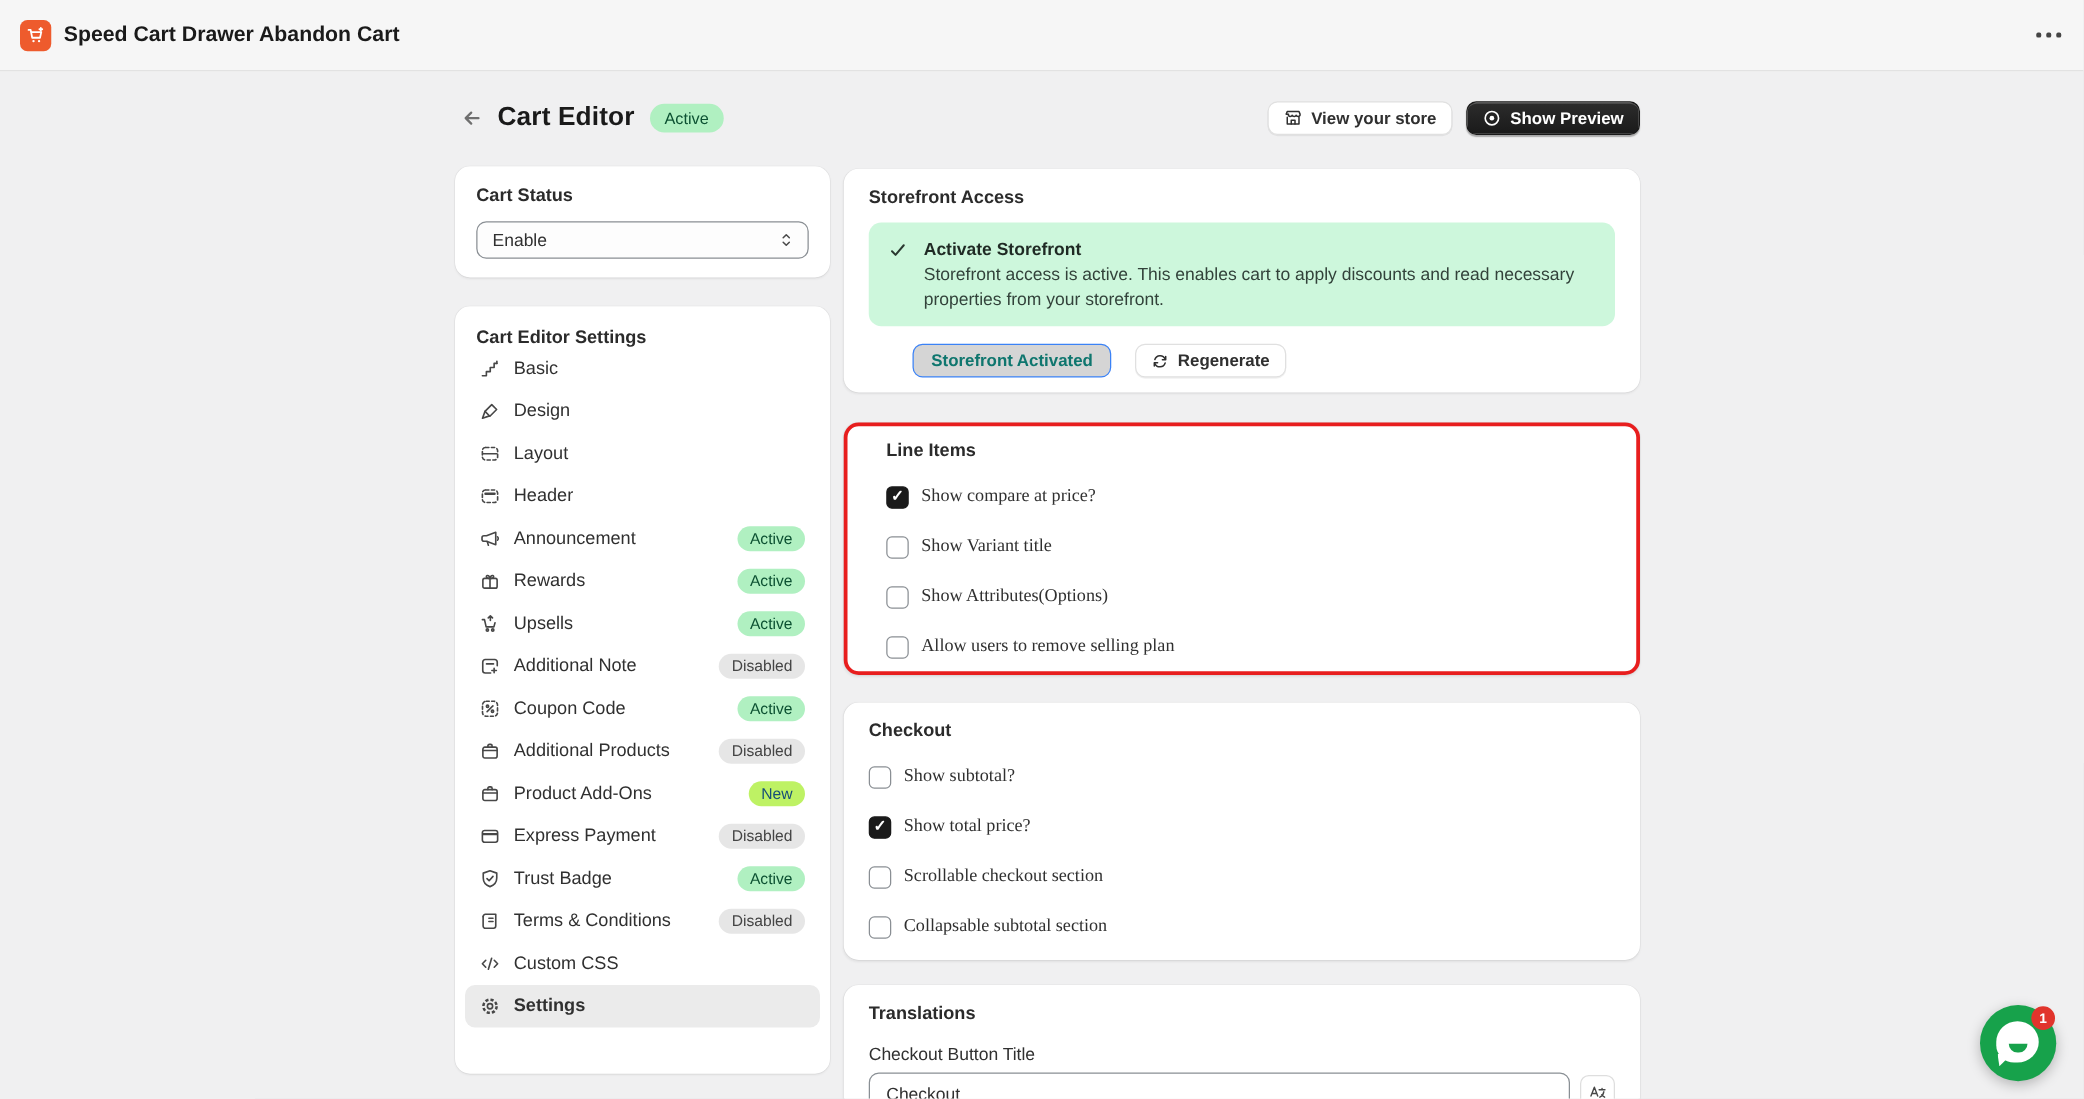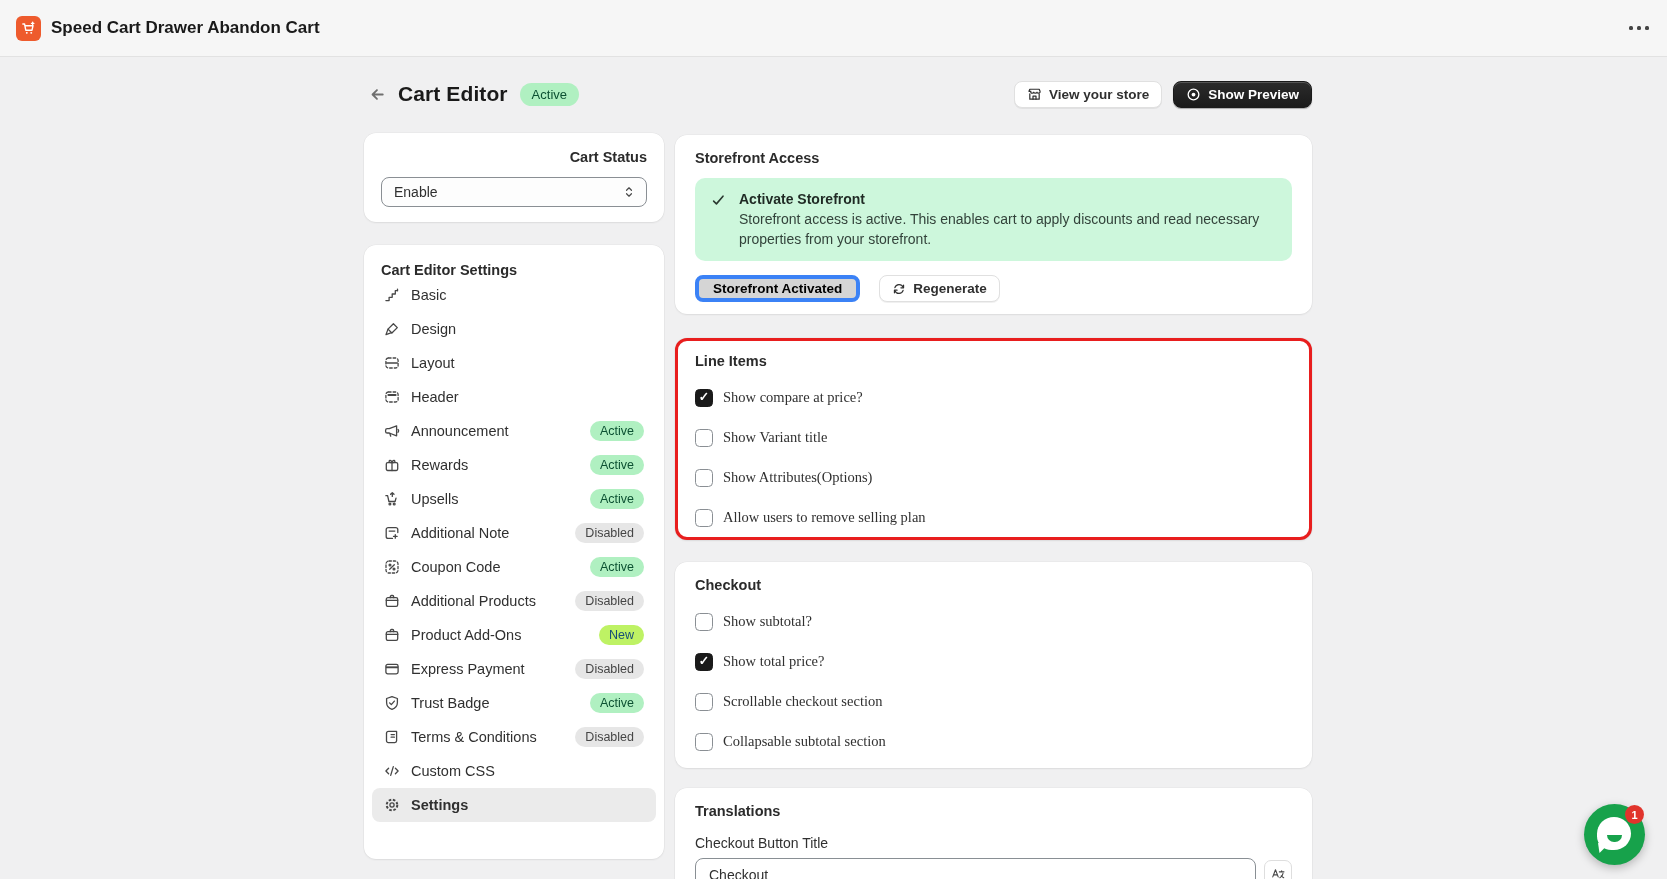--- a/index.html
+++ b/index.html
@@ -32,21 +32,21 @@
                box-shadow:0 1px 0 rgba(0,0,0,.06);justify-content:center; }
   .btn.dark { background:linear-gradient(#2c2c2c,#1a1a1a); border:1px solid #1a1a1a; color:#fff;
               box-shadow:inset 0 1px 0 rgba(255,255,255,.2), 0 1px 1px rgba(0,0,0,.3); }
 
   
   .card { position:absolute; background:#fff; border-radius:12px;
           box-shadow:0 1px 2px rgba(26,26,26,.07), 0 0 0 .5px rgba(0,0,0,.05); }
   .card h2 { font-size:14.5px; font-weight:700; color:#2b2b2b; }
 
   
-  .card.cart-status { left:364px; top:133px; width:300px; height:89px; padding:16px 17px;text-align:right; }
+  .card.cart-status { left:364px; top:133px; width:300px; height:89px; padding:16px 17px; }
   .select { margin-top:12px; height:30px; border:1px solid #8a8f94; border-radius:8px; background:#fdfdfd;
             display:flex; align-items:center; padding:0 10px 0 12px; font-size:14px; color:#303030;
             cursor:pointer; justify-content:space-between; }
 
   .card.nav { left:364px; top:245px; width:300px; height:614px; padding:17px 8px 8px 8px; }
   .card.nav h2 { padding:0 9px; }
   .nav-row { height:34px; display:flex; align-items:center; gap:11px; padding:0 12px; border-radius:8px;
              cursor:pointer; }
   .nav-row .nicon { width:16px; height:16px; flex:0 0 auto; display:flex; }
   .nav-row .nlabel { font-size:14.5px; color:#303030; }
@@ -60,24 +60,24 @@
 
   
   .rcard { left:675px; width:637px; padding:15px 20px 18px; }
   .card.storefront { top:135px; height:179px; }
   .banner { margin-top:12px; background:#cdf7dc; border-radius:10px; padding:13px 16px 12px;
             display:flex; gap:13px; }
   .banner .bicon { margin-top:2px; flex:0 0 auto; }
   .banner .btitle { font-size:14px; font-weight:700; color:#1f2a24; }
   .banner .btext { font-size:14px; color:#32423a; line-height:1.4; margin-top:3px; max-width:530px; }
   .sf-actions { display:flex; gap:19px; margin-top:14px; }
-  .btn.disabled { background:#d5d5d5; border:4px solid #3b82f6; color:#000000; cursor:default;
-                  padding:0 14px; box-shadow:none; }
-
-  .card.lineitems { top:338px; height:202px; border:3px solid #e81e1e; padding:12px 17px 15px; }
+  .btn.disabled { background:#d5d5d5; border:1px solid #3b82f6; color:#0f766e; cursor:default;
+                  padding:0 14px; box-shadow:none;margin-left:35px; }
+
+  .card.lineitems { top:338px; height:202px; border:3px solid #e81e1e; padding:12px 31px 15px; }
   .card.checkout  { top:562px; height:206px; }
   .card.translations { top:788px; height:120px; }
 
   .chk-row { display:flex; align-items:center; gap:10px; cursor:pointer; height:19px; margin-top:21px;font-family:Liberation Serif, serif; }
   .chk-row:first-of-type { margin-top:19px; }
   .chk { width:18px; height:18px; border:1.7px solid #8a8f94; border-radius:4.5px; background:#fff;
          flex:0 0 auto; display:flex; align-items:center; justify-content:center; }
   .chk.checked { background:#1a1a1a; border-color:#1a1a1a; }
   .chk.checked::after { content:"✓"; color:#fff; font-size:12.5px; font-weight:700; line-height:1; }
   .chk-label { font-size:14.5px; color:#303030; }

